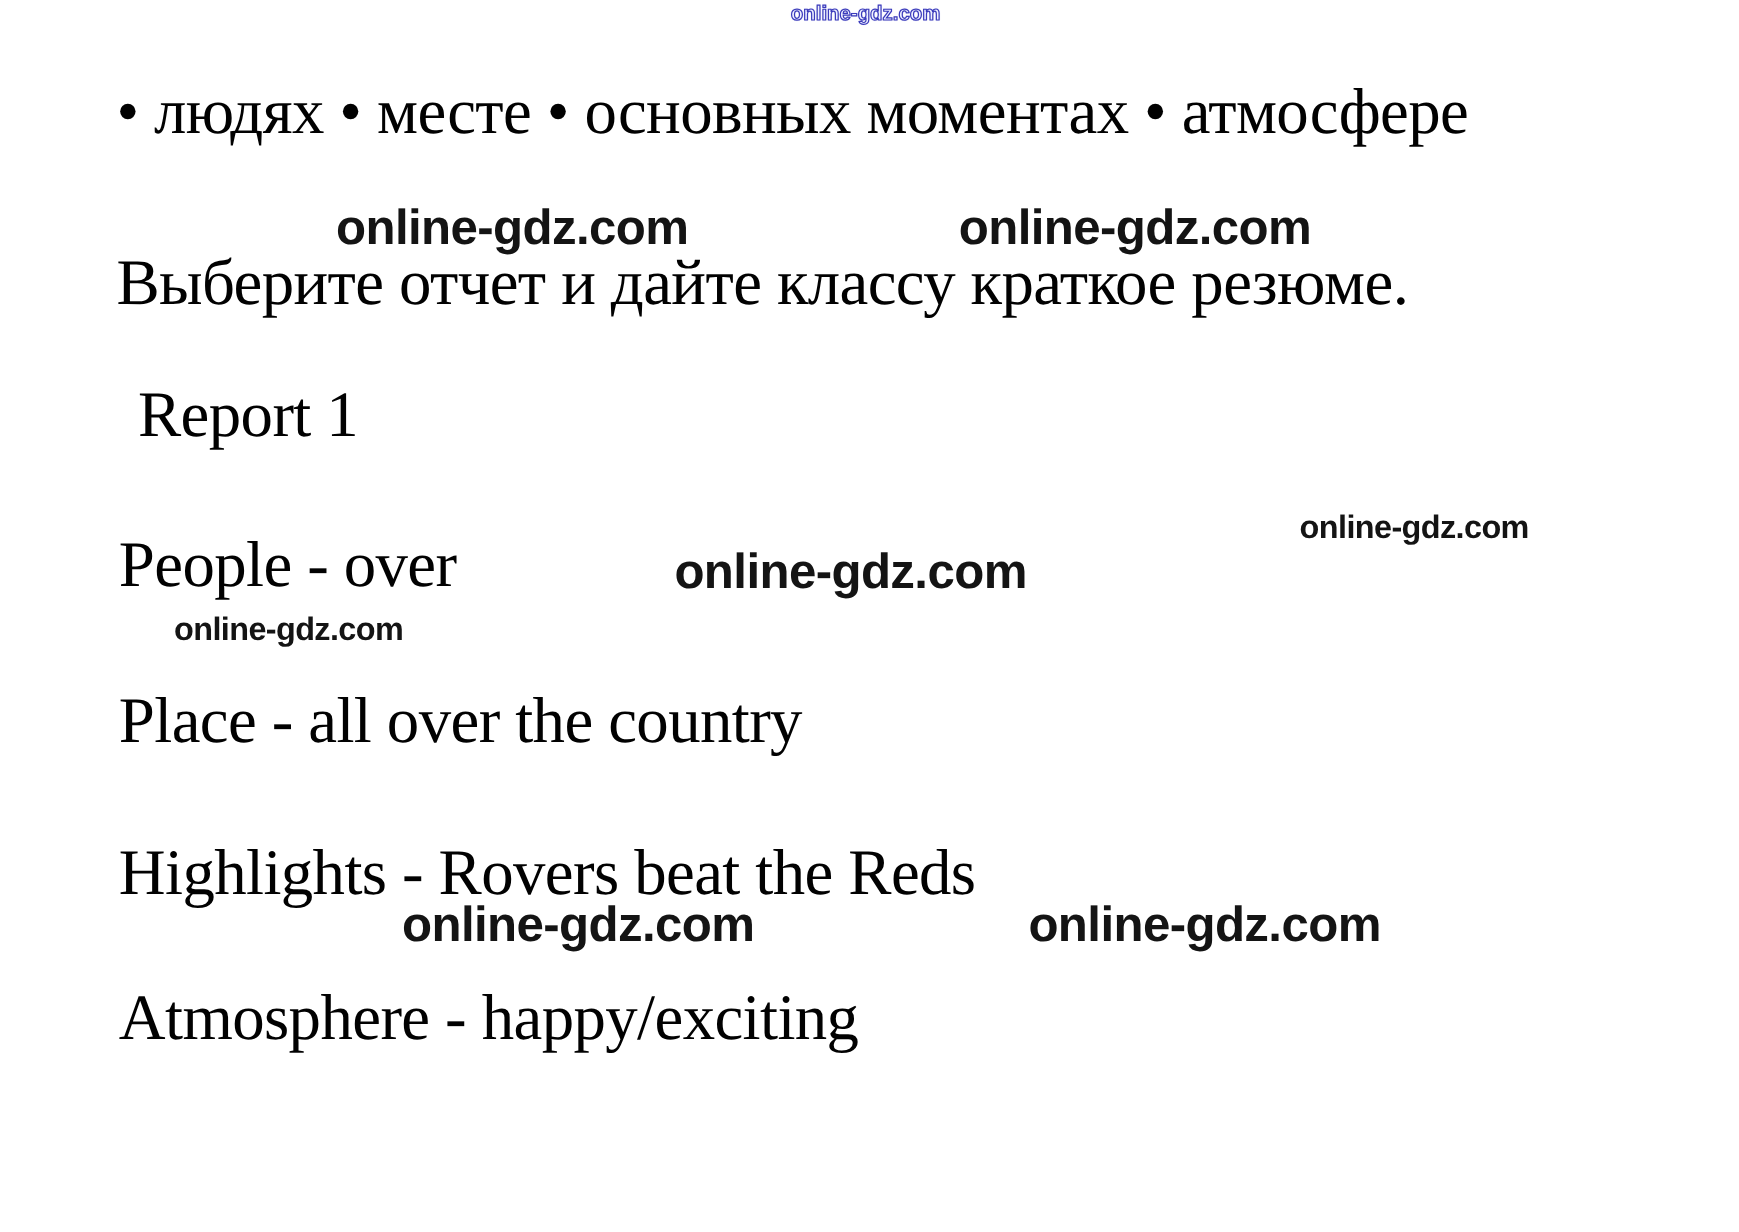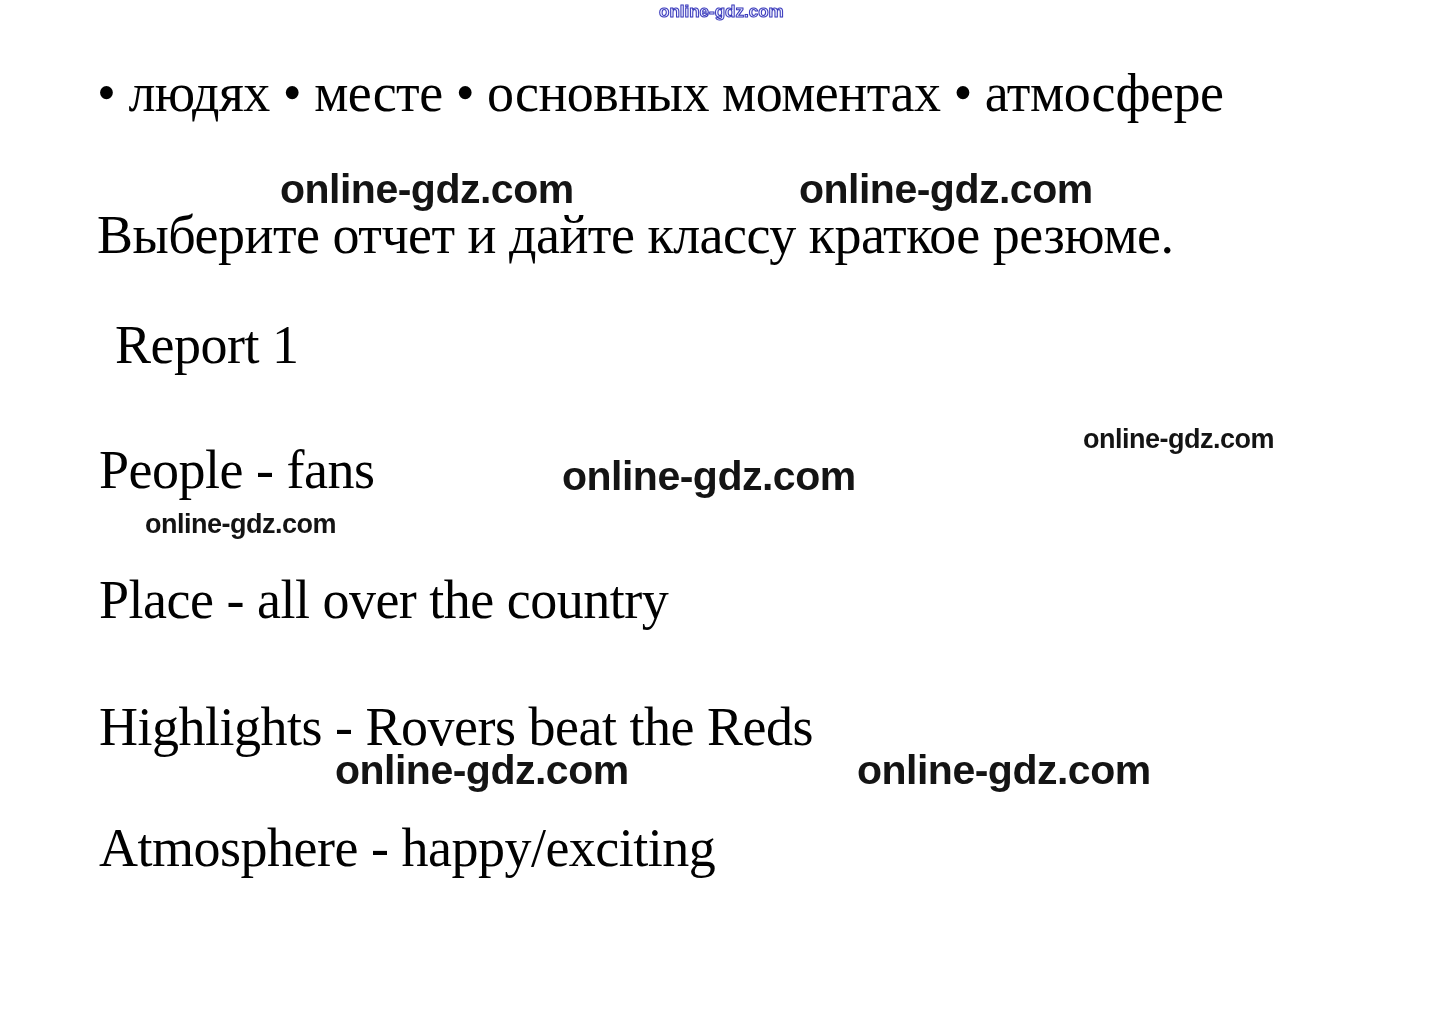--- a/index.html
+++ b/index.html
@@ -58,21 +58,21 @@
 
   <div class="wm wm-lg" style="left: 280px; top: 169px;">online-gdz.com</div>
   <div class="wm wm-lg" style="left: 799px; top: 169px;">online-gdz.com</div>
 
   <div class="serif-line" style="left: 97px; top: 208px;">Выберите отчет и дайте классу краткое резюме.</div>
 
   <div class="serif-line" style="left: 99px; top: 318px; margin-left: 16px;">Report 1</div>
 
   <div class="wm wm-sm" style="left: 1083px; top: 426px;">online-gdz.com</div>
 
-  <div class="serif-line" style="left: 99px; top: 443px;">People - fans</div>
+  <div class="serif-line" style="left: 99px; top: 443px;">People - over</div>
 
   <div class="wm wm-lg" style="left: 562px; top: 456px;">online-gdz.com</div>
 
   <div class="wm wm-sm" style="left: 145px; top: 511px;">online-gdz.com</div>
 
   <div class="serif-line" style="left: 99px; top: 700px;">Highlights - Rovers beat the Reds</div>
 
   <div class="serif-line" style="left: 99px; top: 573px;">Place - all over the country</div>
 
   <div class="wm wm-lg" style="left: 335px; top: 750px;">online-gdz.com</div>

